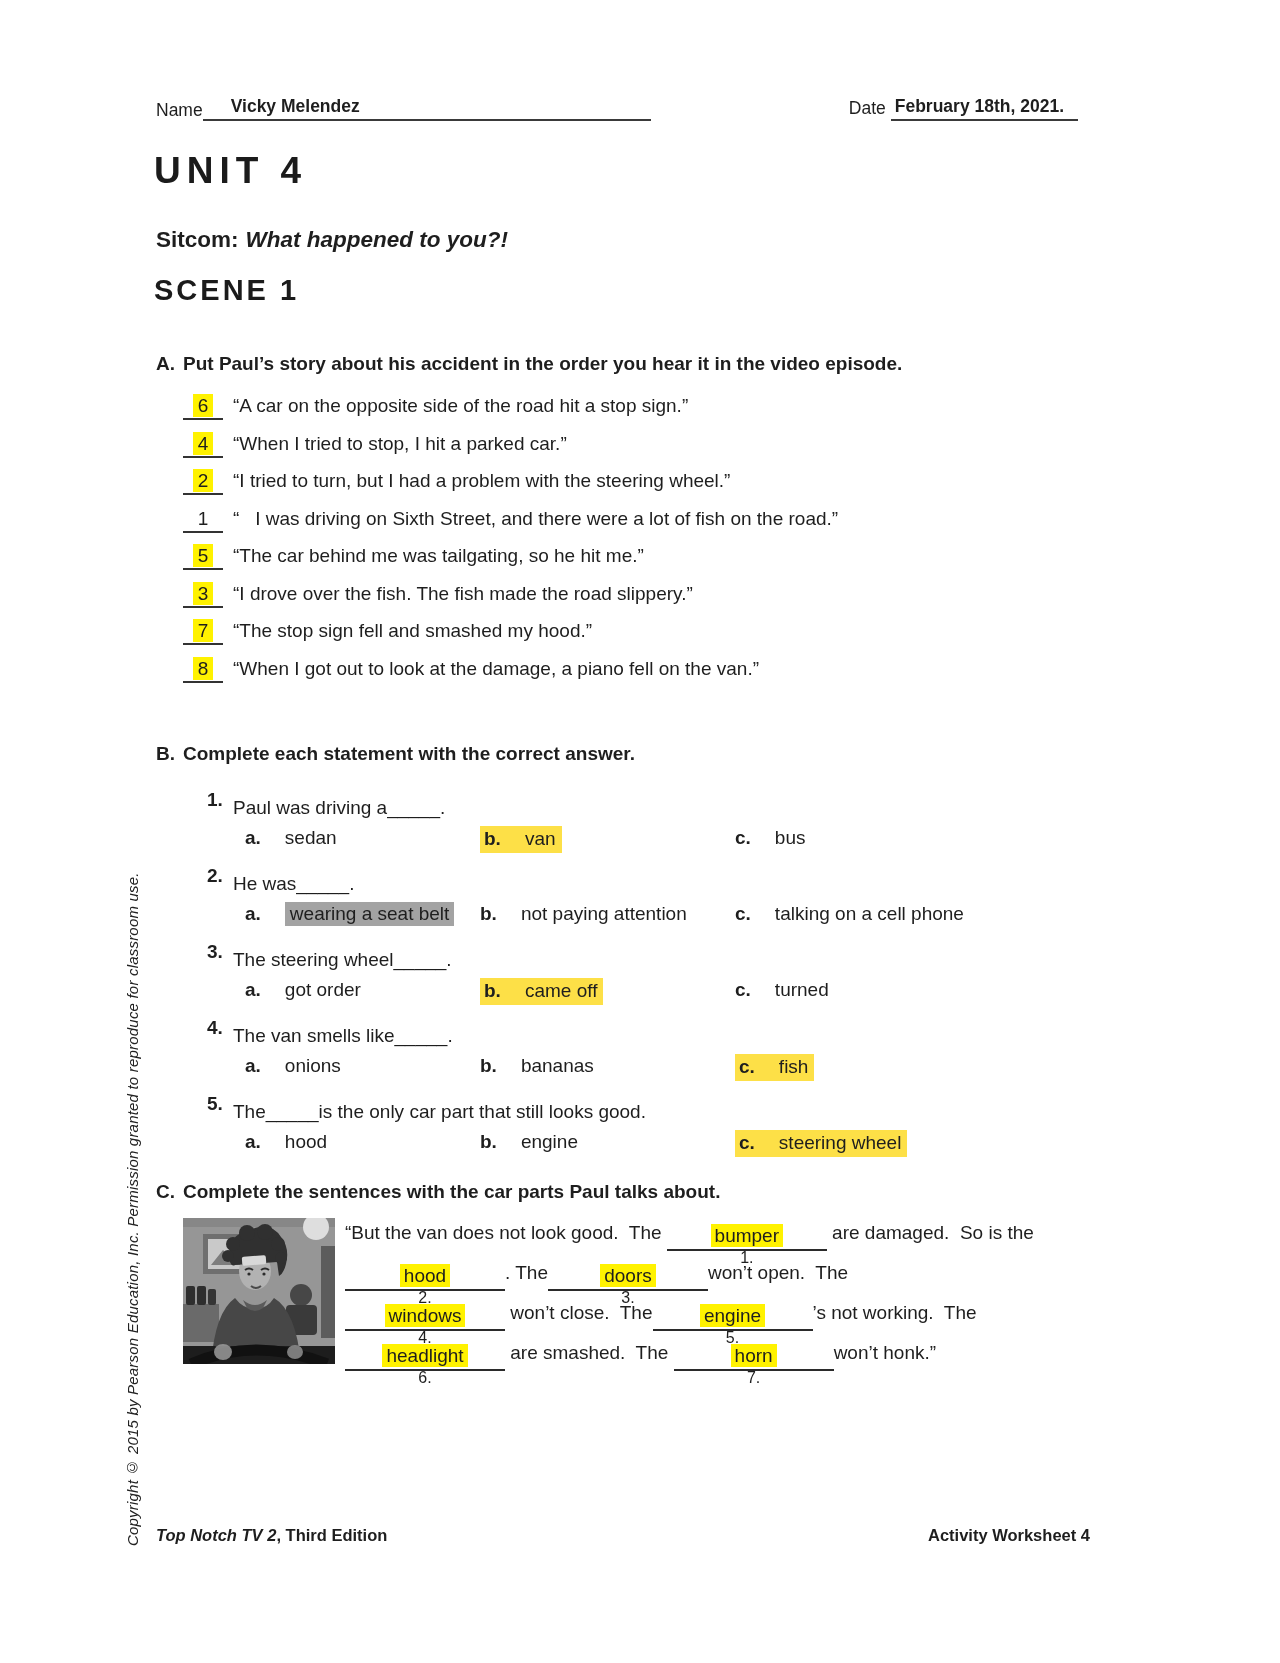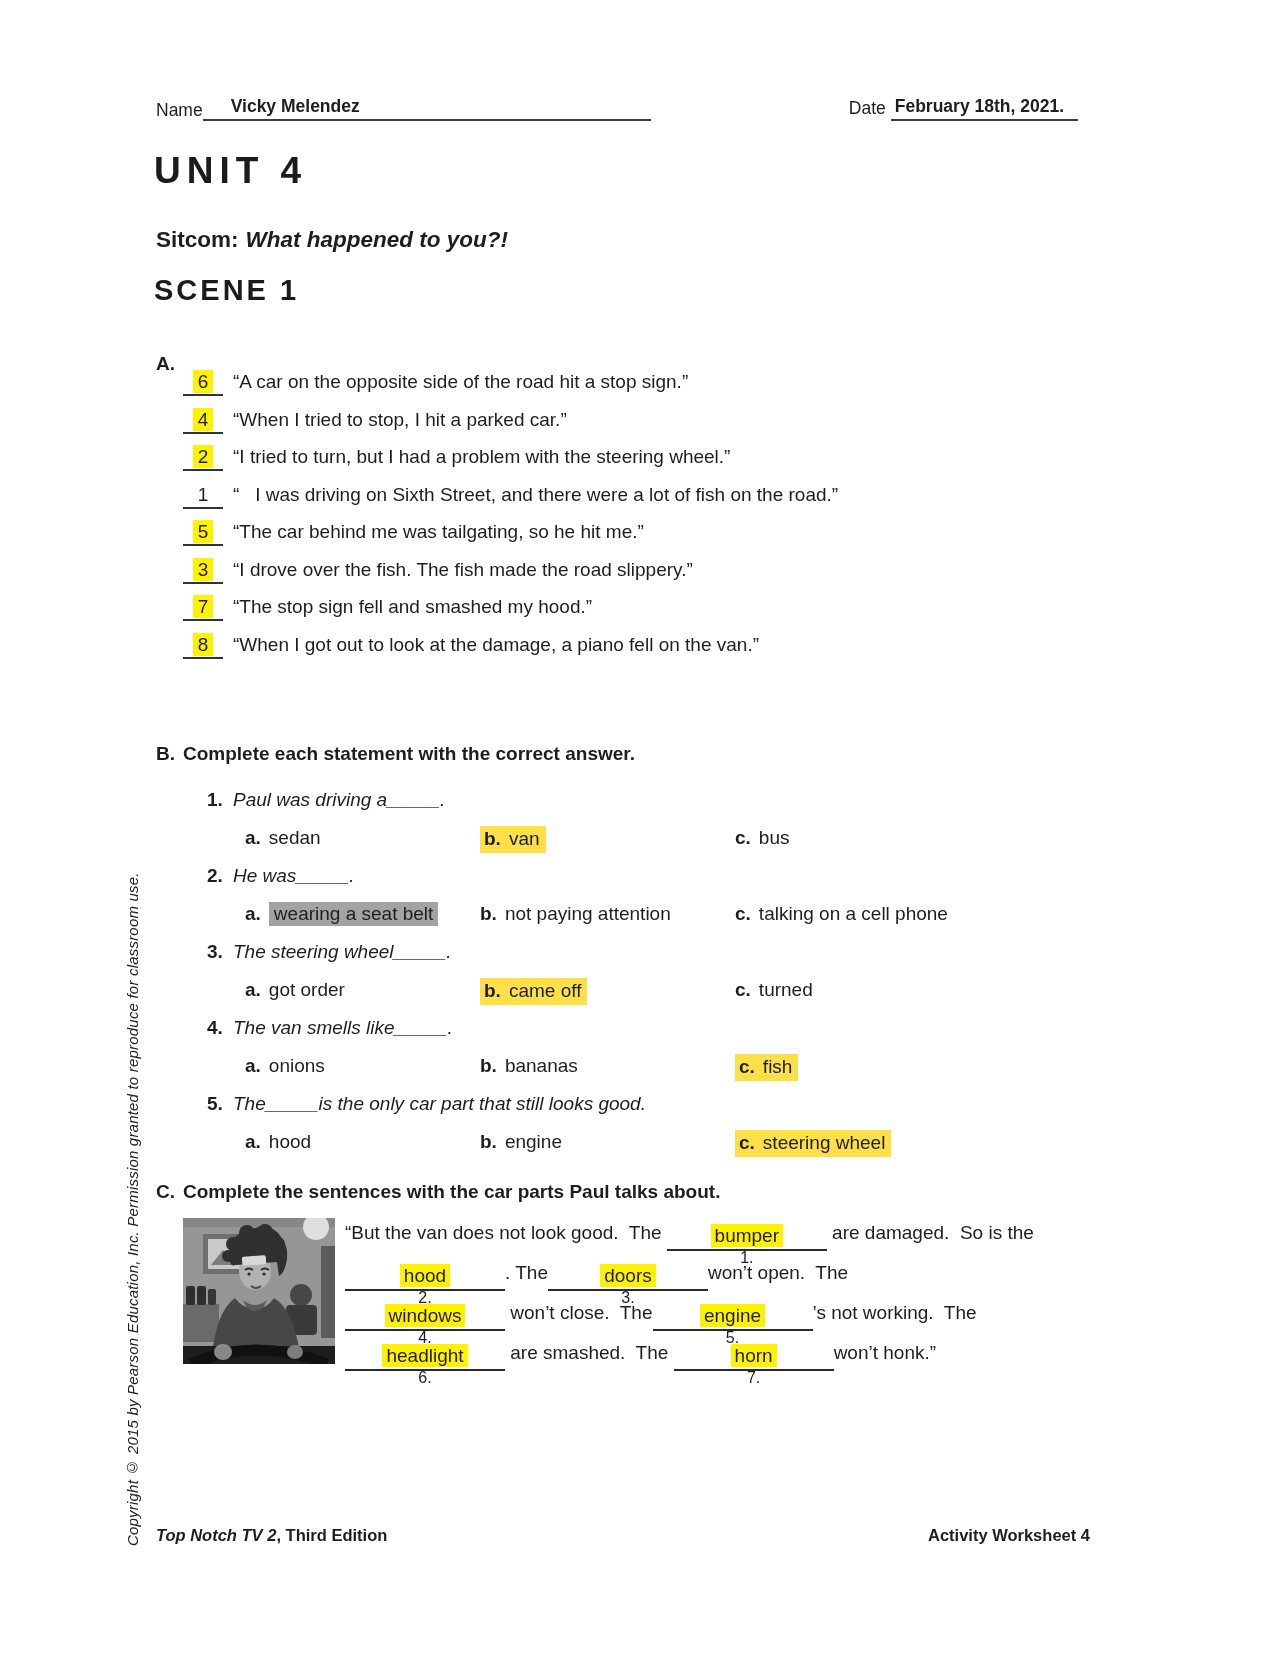--- a/index.html
+++ b/index.html
@@ -33,24 +33,24 @@
   #section-a .sec-head{margin-bottom:18px;}
   .a-item{position:relative;height:37.5px;padding-left:77px;line-height:24px;}
   .a-num{position:absolute;left:27px;top:0;width:40px;height:24px;border-bottom:2px solid #333333;text-align:center;}
   .a-num[data-hl="true"] .a-num-text{background:#fff200;padding:1px 5px;}
 
   
   #section-b{top:742px;width:960px;}
   #section-b .sec-head{margin-bottom:22px;}
   .b-row{position:relative;height:38px;line-height:24px;}
   .b-qnum{position:absolute;left:51px;top:0;font-weight:bold;}
-  .b-stem-text{position:absolute;left:77px;top:0;font-style:italic;}
+  .b-stem-text{position:absolute;left:77px;top:8px;}
   .b-opt{position:absolute;top:0;}
   .b-opt .opt-label{font-weight:bold;}
-  .b-opt .opt-text{margin-left:8px;}
+  .b-opt .opt-text{margin-left:24px;}
   .b-opt[data-hl="full"]{background:#fde047;padding:1px 6px 2px 4px;}
   .b-opt[data-hl="text"] .opt-text{background:#a3a3a3;padding:1px 5px 2px 5px;}
   .pos-a{left:89px;}
   .pos-b{left:324px;}
   .pos-c{left:579px;}
 
   
   #section-c{top:1180px;width:960px;}
   .c-photo{position:absolute;left:27px;top:38px;width:152px;height:146px;display:block;}
   .c-para{position:absolute;left:189px;top:40px;width:760px;}
@@ -84,21 +84,21 @@
         <span class="date-label">Date</span>
         <span class="date-box">February 18th, 2021.</span>
       </div>
   </div>
 
   <div class="unit-title">UNIT 4</div>
   <div class="sitcom-line"><span>Sitcom:</span><span class="sitcom-title">What happened to you?!</span></div>
   <div class="scene-title">SCENE 1</div>
 
   <div class="sec" id="section-a">
-    <div class="sec-head"><span class="sec-label">A.</span></div>
+    <div class="sec-head"><span class="sec-label">A.</span><span>Put Paul’s story about his accident in the order you hear it in the video episode.</span></div>
     <div class="a-item"><span class="a-num" data-hl="true"><span class="a-num-text">6</span></span><span class="pre">“A car on the opposite side of the road hit a stop sign.”</span></div>
     <div class="a-item"><span class="a-num" data-hl="true"><span class="a-num-text">4</span></span><span class="pre">“When I tried to stop, I hit a parked car.”</span></div>
     <div class="a-item"><span class="a-num" data-hl="true"><span class="a-num-text">2</span></span><span class="pre">“I tried to turn, but I had a problem with the steering wheel.”</span></div>
     <div class="a-item"><span class="a-num" data-hl="false"><span class="a-num-text">1</span></span><span class="pre">“   I was driving on Sixth Street, and there were a lot of fish on the road.”</span></div>
     <div class="a-item"><span class="a-num" data-hl="true"><span class="a-num-text">5</span></span><span class="pre">“The car behind me was tailgating, so he hit me.”</span></div>
     <div class="a-item"><span class="a-num" data-hl="true"><span class="a-num-text">3</span></span><span class="pre">“I drove over the fish. The fish made the road slippery.”</span></div>
     <div class="a-item"><span class="a-num" data-hl="true"><span class="a-num-text">7</span></span><span class="pre">“The stop sign fell and smashed my hood.”</span></div>
     <div class="a-item"><span class="a-num" data-hl="true"><span class="a-num-text">8</span></span><span class="pre">“When I got out to look at the damage, a piano fell on the van.”</span></div>
   </div>
 

